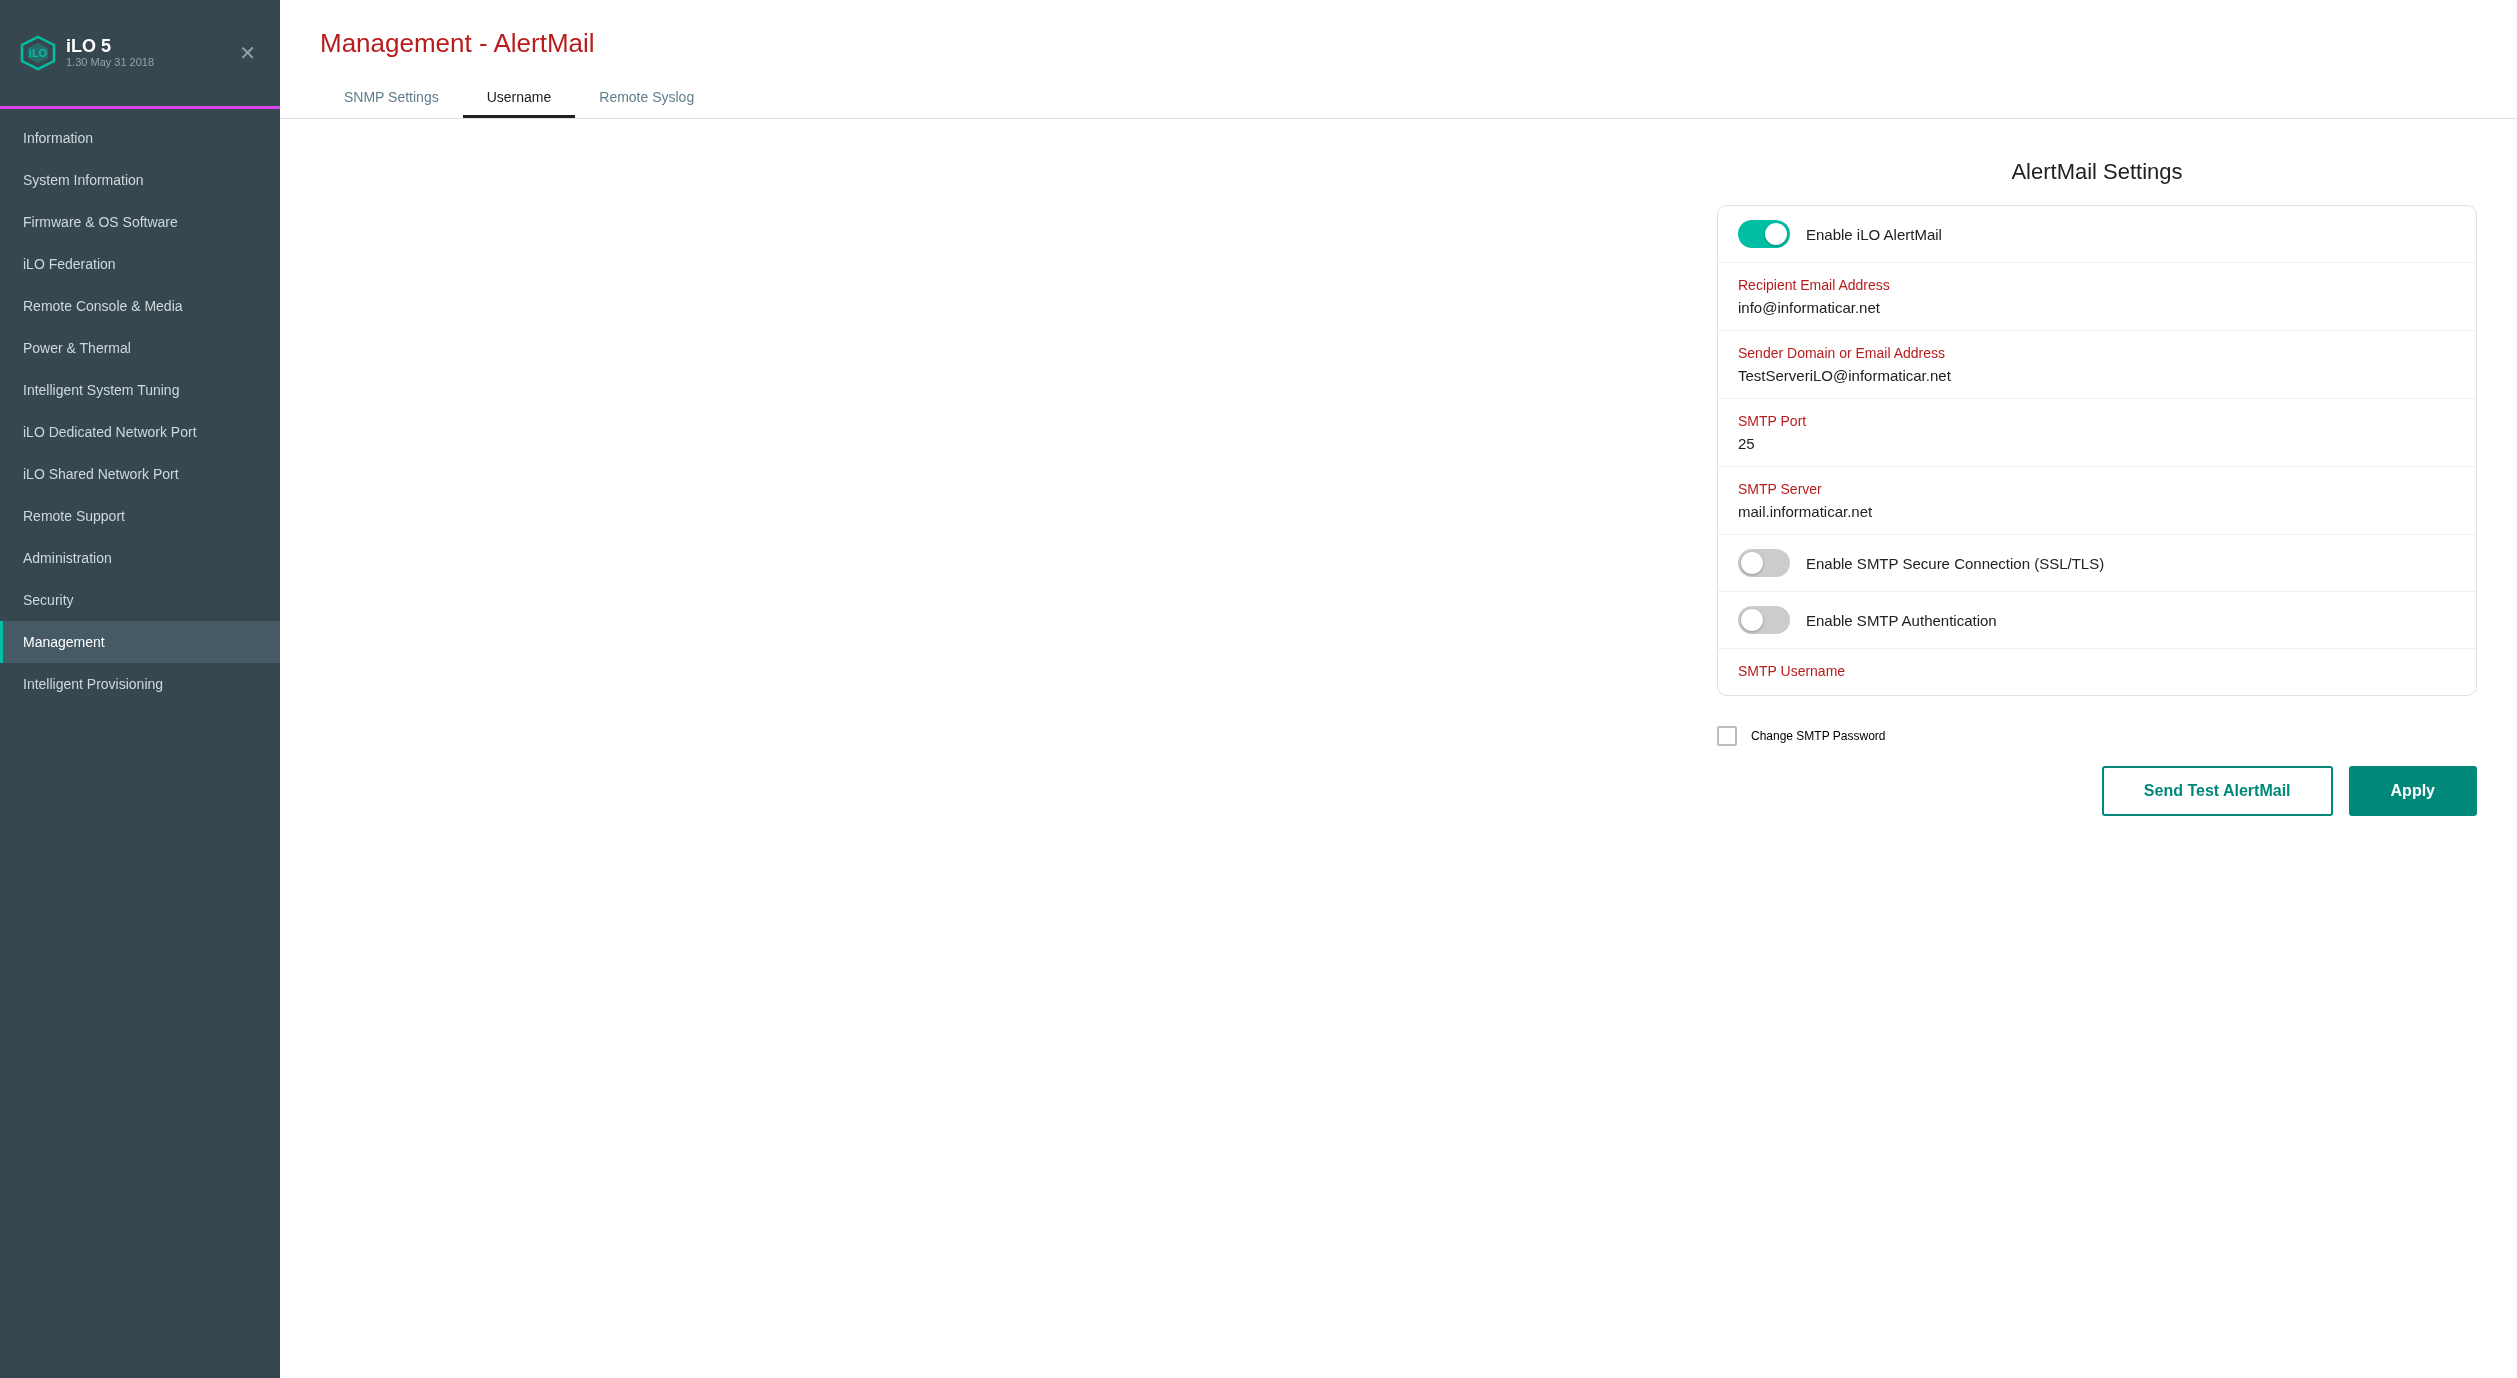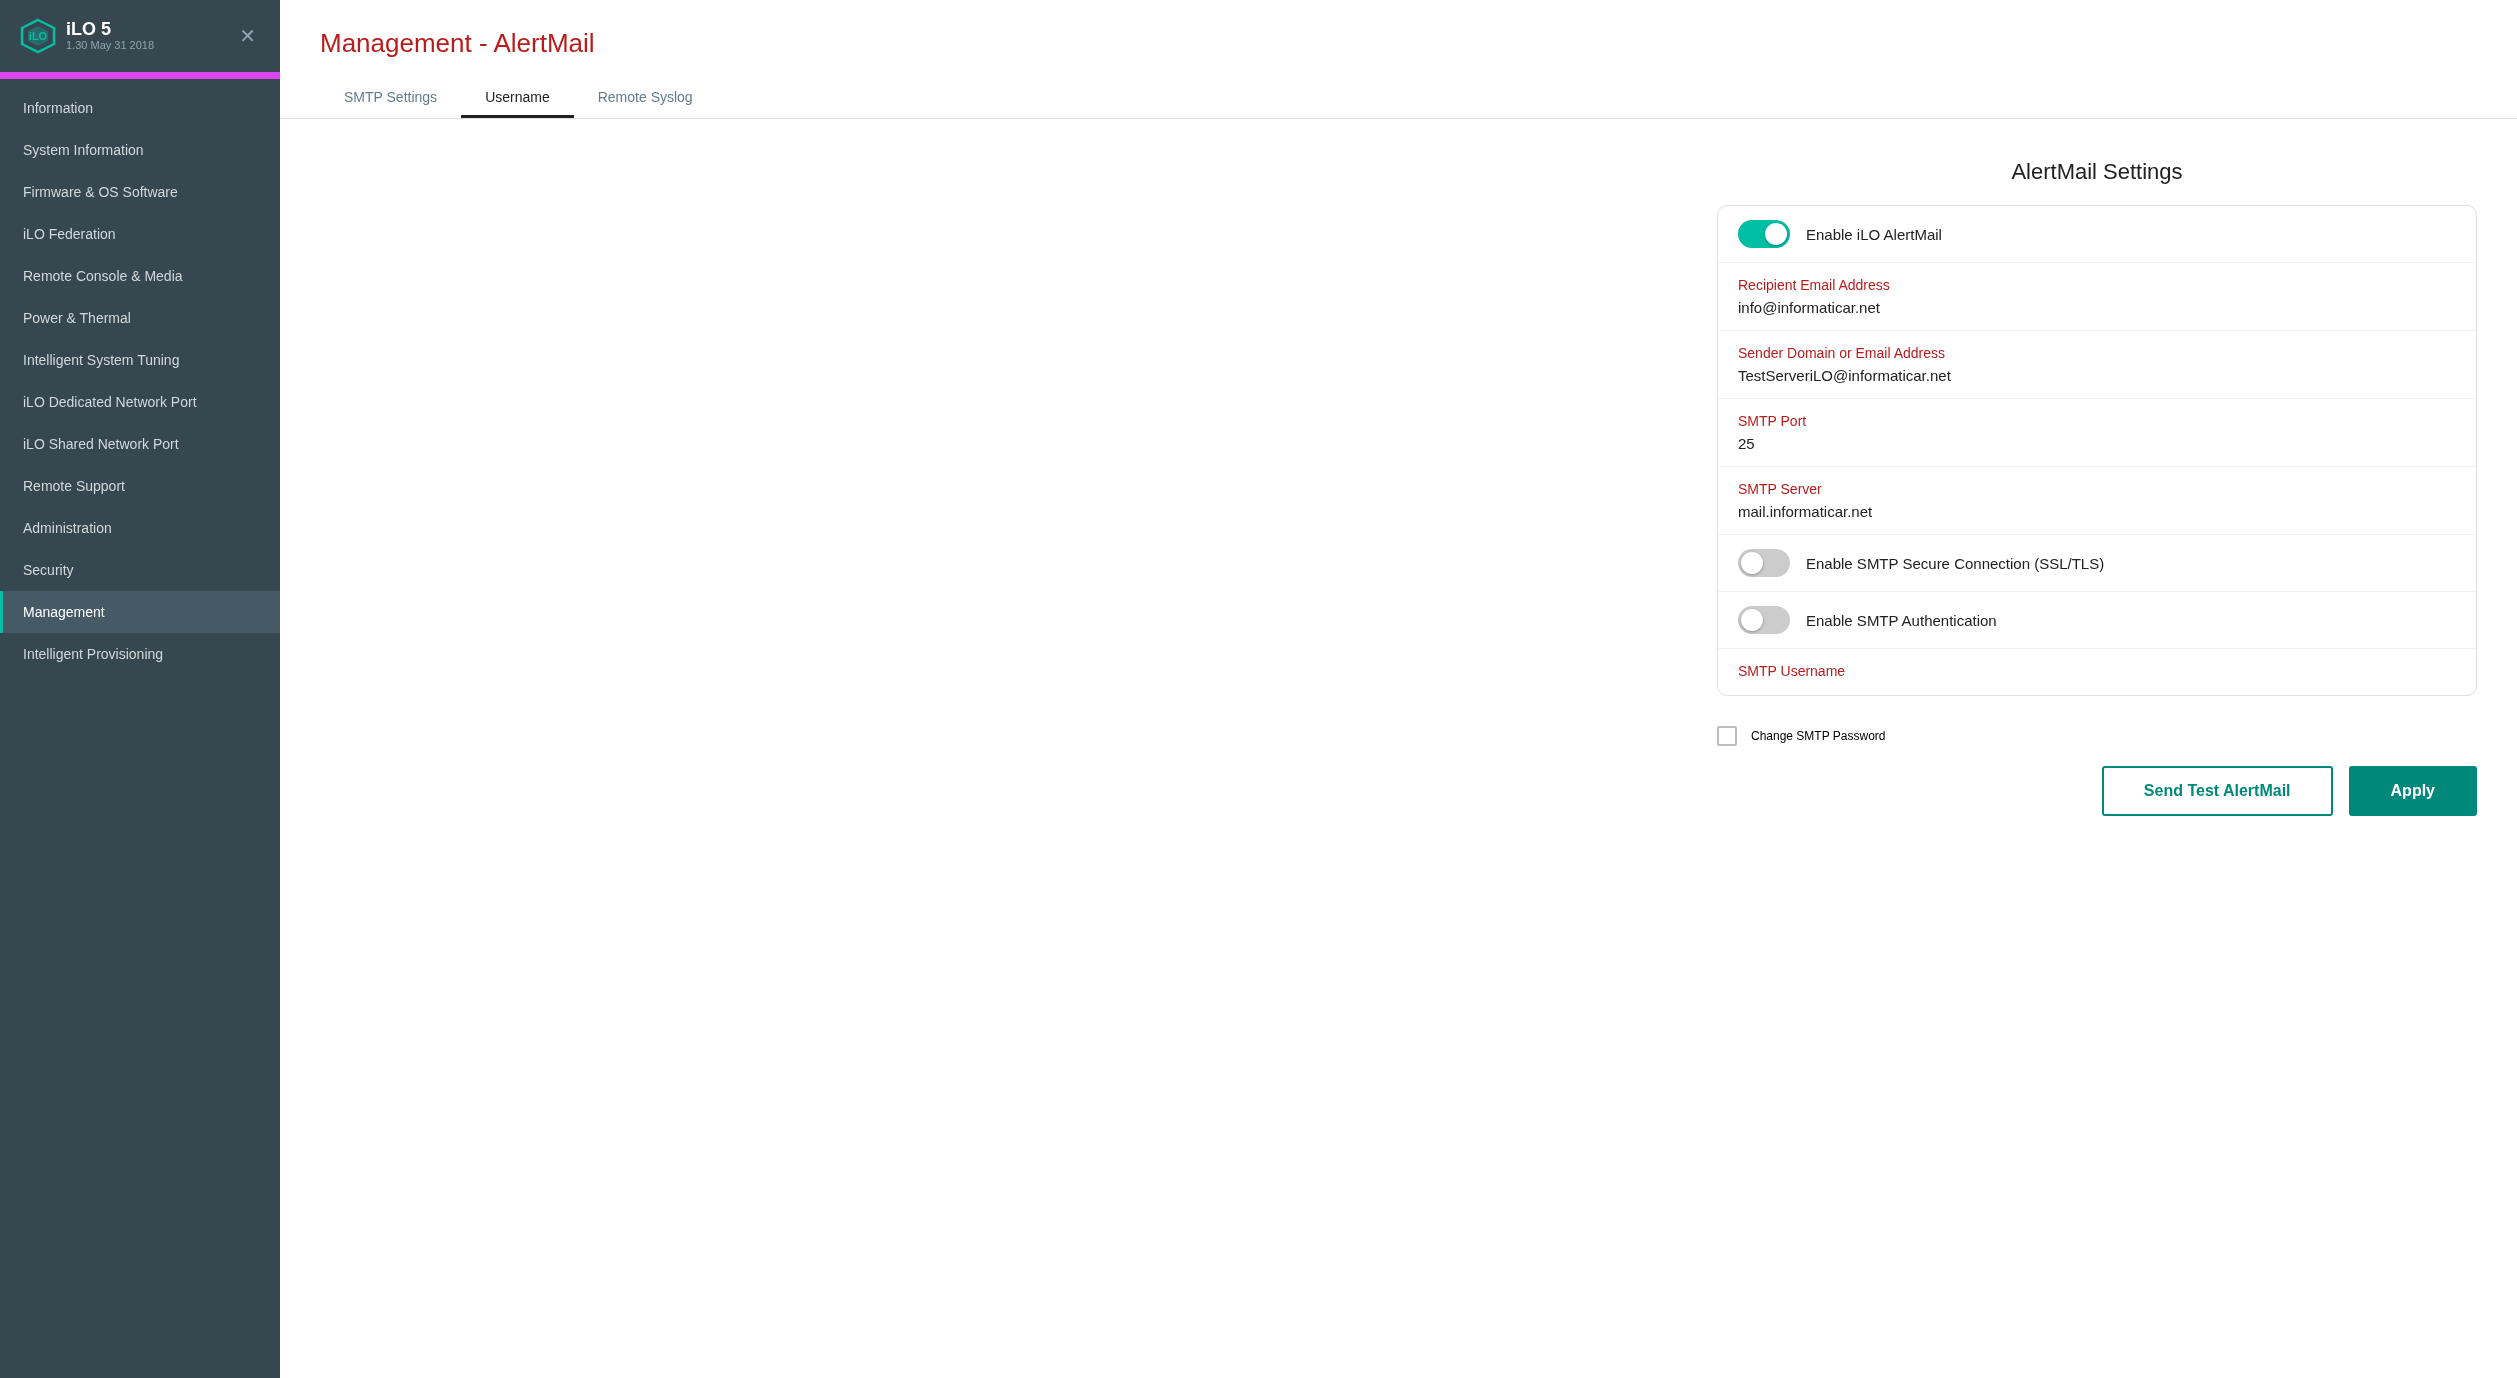--- a/index.html
+++ b/index.html
@@ -13,23 +13,23 @@
       color: #cfd8dc;
       display: flex;
       flex-direction: column;
       height: 100vh;
       overflow-y: auto;
     }
     .sidebar-header {
       display: flex;
       align-items: center;
       justify-content: space-between;
-      padding: 18px 20px;
+      padding: 35px 20px;
       background: #37474f;
-      border-bottom: 7px solid #d946ef;
+      border-bottom: 3px solid #d946ef;
     }
     .sidebar-logo {
       display: flex;
       align-items: center;
       gap: 10px;
     }
     .logo-icon {
       width: 36px;
       height: 36px;
     }
@@ -276,21 +276,21 @@
       <div class="nav-item">Security</div>
       <div class="nav-item active">Management</div>
       <div class="nav-item">Intelligent Provisioning</div>
     </nav>
 </div>
 
 <div class="main">
   <div class="page-header">
     <h1 class="page-title">Management - AlertMail</h1>
     <div class="tabs">
-      <div class="tab">SMTP Settings</div>
+      <div class="tab">SNMP Settings</div>
       <div class="tab active">Username</div>
       <div class="tab">Remote Syslog</div>
     </div>
   </div>
 
   <div class="content">
     <div class="settings-panel">
       <h2 class="settings-title">AlertMail Settings</h2>
 
       <div class="settings-card">

